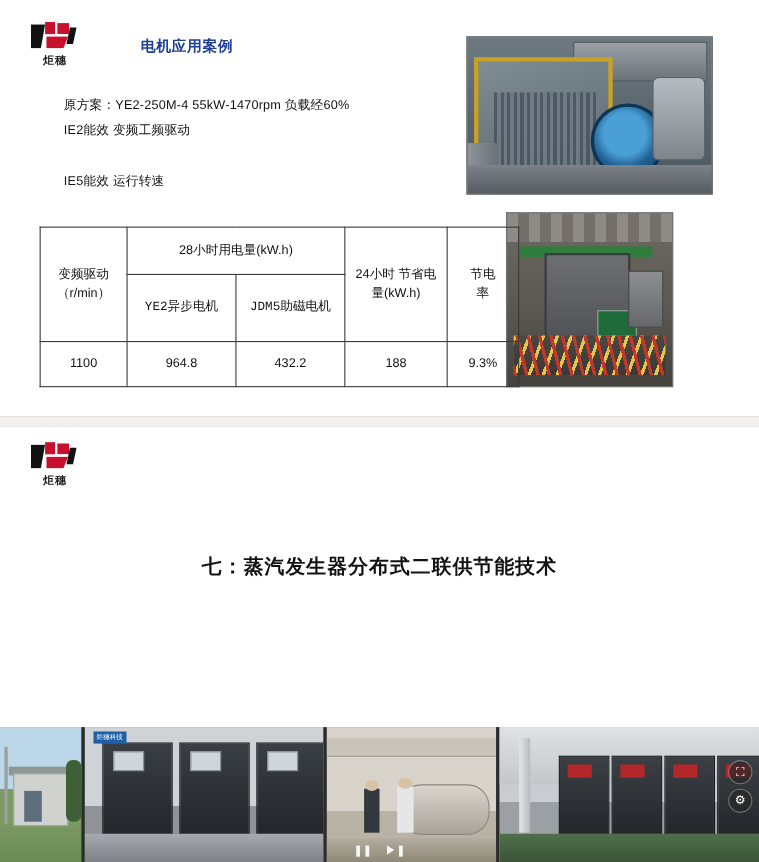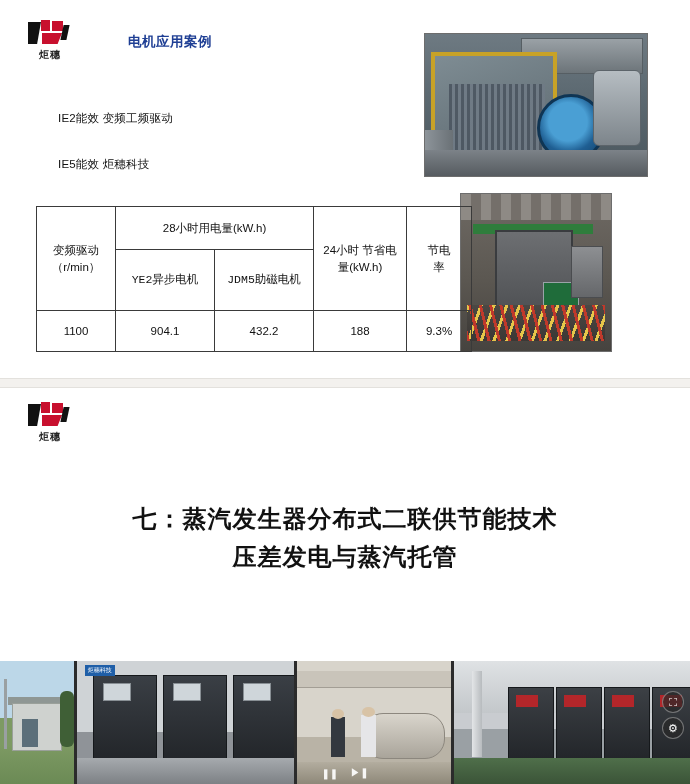--- a/index.html
+++ b/index.html
@@ -248,21 +248,21 @@
   td.c-rate { width: 52px; }
   .row-h1 td { height: 34px; }
   .row-h2 td { height: 52px; font-family: Liberation Mono, monospace; }
   .row-v  td { height: 32px; }
 
   
   .s2-title {
     position: absolute;
     left: 0; right: 0; top: 115px;
     text-align: center;
-    font-size: 24px;
+    font-size: 18px;
     font-weight: bold;
     color: #111111;
     letter-spacing: 1px;
   }
   .s2-title .l2 { display: block; margin-top: 6px; }
 
   
   .filmstrip {
     position: absolute;
     left: 0; bottom: 0;
@@ -362,22 +362,23 @@
           <div class="b2"></div>
           <div class="b3"></div>
           <div class="b4"></div>
           <div class="b5"></div>
       </div>
       <div class="ltext">炬穗</div>
     </div>
 
     <div class="s1-title">电机应用案例</div>
 
+    <div class="s1-line s1-l1">原方案：YE2-250M-4 55kW-1470rpm  负载经60%</div>
     <div class="s1-line s1-l2">IE2能效  变频工频驱动</div>
-    <div class="s1-line s1-l4">IE5能效  炬穗科技</div>
+    <div class="s1-line s1-l4">IE5能效  运行转速</div>
 
     <div class="photo ph1">
       <div class="p1-bg"></div>
       <div class="p1-top"></div>
       <div class="p1-frame">
           <div class="p1-grill"></div>
         </div>
       <div class="p1-fan"></div>
       <div class="p1-motor"></div>
       <div class="p1-pipe"></div>
@@ -412,21 +413,21 @@
             <div>节电</div>
             <div>率</div>
           </td>
         </tr>
         <tr class="row-h2">
           <td class="c-ye2">YE2异步电机</td>
           <td class="c-jdm5">JDM5助磁电机</td>
         </tr>
         <tr class="row-v">
           <td>1100</td>
-          <td>904.1</td>
+          <td>964.8</td>
           <td>432.2</td>
           <td>188</td>
           <td>9.3%</td>
         </tr>
       </tbody>
         </table>
     </div>
   </div>
 
   <div class="divider"></div>
@@ -439,21 +440,20 @@
           <div class="b2"></div>
           <div class="b3"></div>
           <div class="b4"></div>
           <div class="b5"></div>
       </div>
       <div class="ltext">炬穗</div>
     </div>
 
     <div class="s2-title">
       <span class="l1">七：蒸汽发生器分布式二联供节能技术</span>
-      <span class="l2">压差发电与蒸汽托管</span>
     </div>
   </div>
 
   <div class="filmstrip">
 
     <div class="thumb t1">
       <div class="t1-bg"></div>
       <div class="t1-pole"></div>
       <div class="t1-roof"></div>
       <div class="t1-bld"></div>

